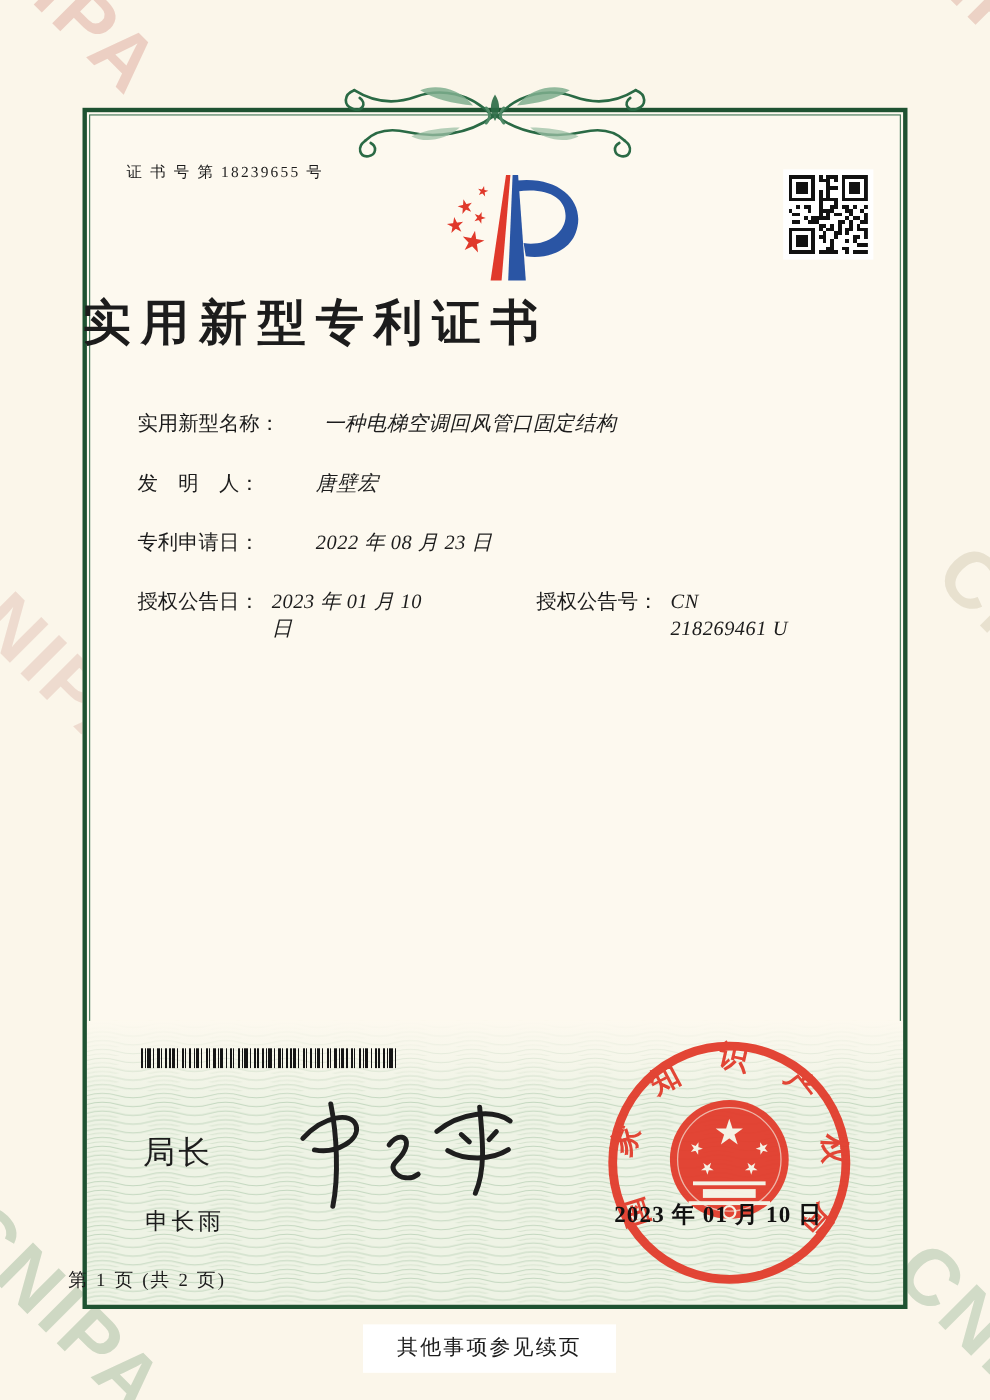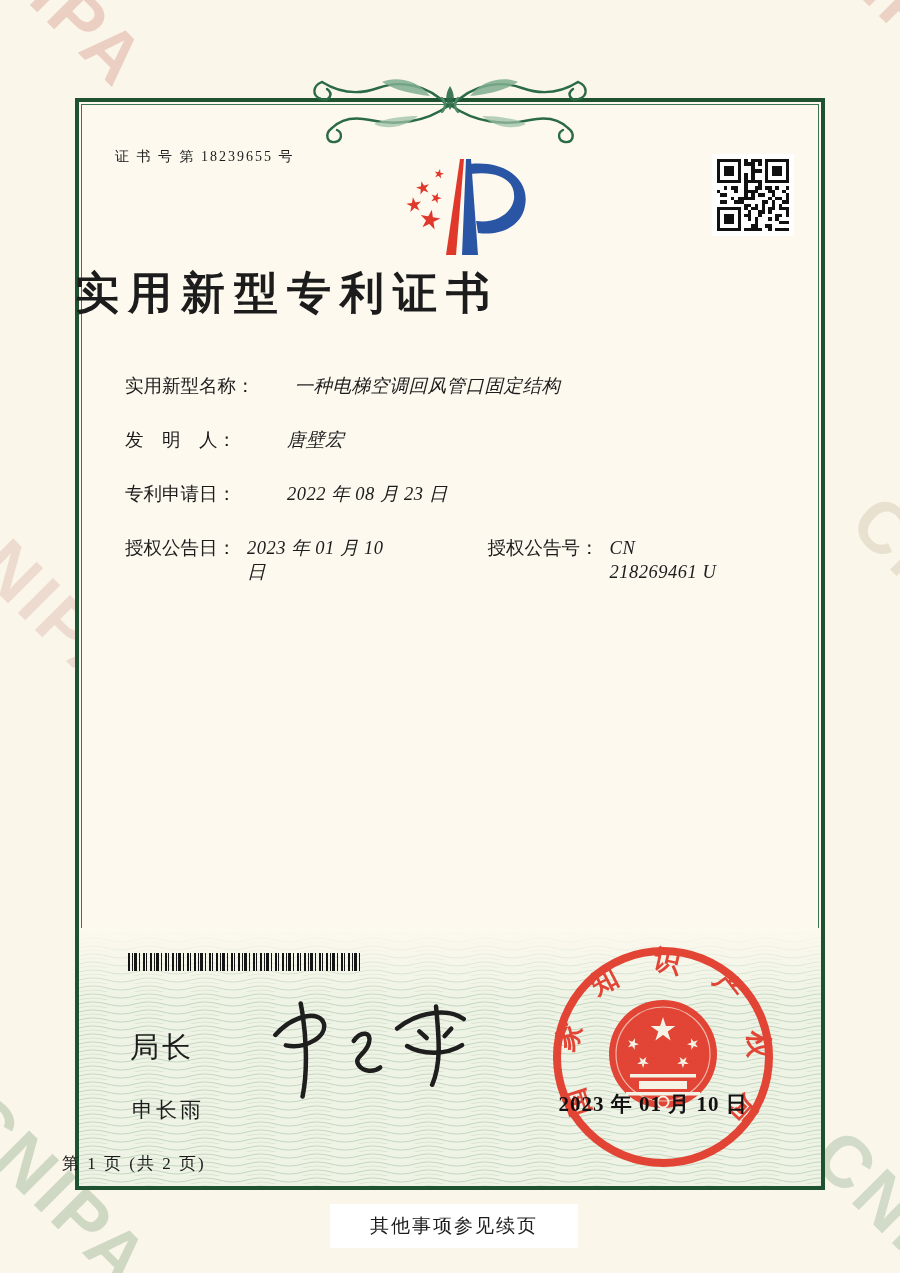--- a/index.html
+++ b/index.html
@@ -63,21 +63,21 @@
   .officer-title { position:absolute; left:130px; top:1028px; font-size:29px;
                    letter-spacing:3px; z-index:5; }
   .officer-name { position:absolute; left:132px; top:1068px; font-size:21px;
                   letter-spacing:3px; z-index:5;margin-top:28px; }
   .signature { position:absolute; left:262px; top:988px; z-index:6; transform:rotate(-3deg); }
   .seal { position:absolute; left:546px; top:940px; z-index:6; opacity:0.95; }
   .seal-date { position:absolute; left:548px; top:1090px; width:210px; z-index:7;
                text-align:center; font-size:21px; font-weight:700; letter-spacing:1px; color:#111; }
   .page-num { position:absolute; left:62px; right:75px; top:1152px; z-index:5;
               font-size:17px; letter-spacing:2px; }
-  .note { position:absolute; left:330px; top:1204px; width:248px; height:44px; z-index:5;
+  .note { position:absolute; left:330px; top:1204px; width:230px; height:44px; z-index:5;
           background:#ffffff; text-align:center; line-height:44px; font-size:19px;
           letter-spacing:2px; }
 </style>
 </head>
 <body>
 
 <div class="page">
 
   <div class="wm wm-tl">CNIPA</div>
   <div class="wm wm-tr">CNIPA</div>

